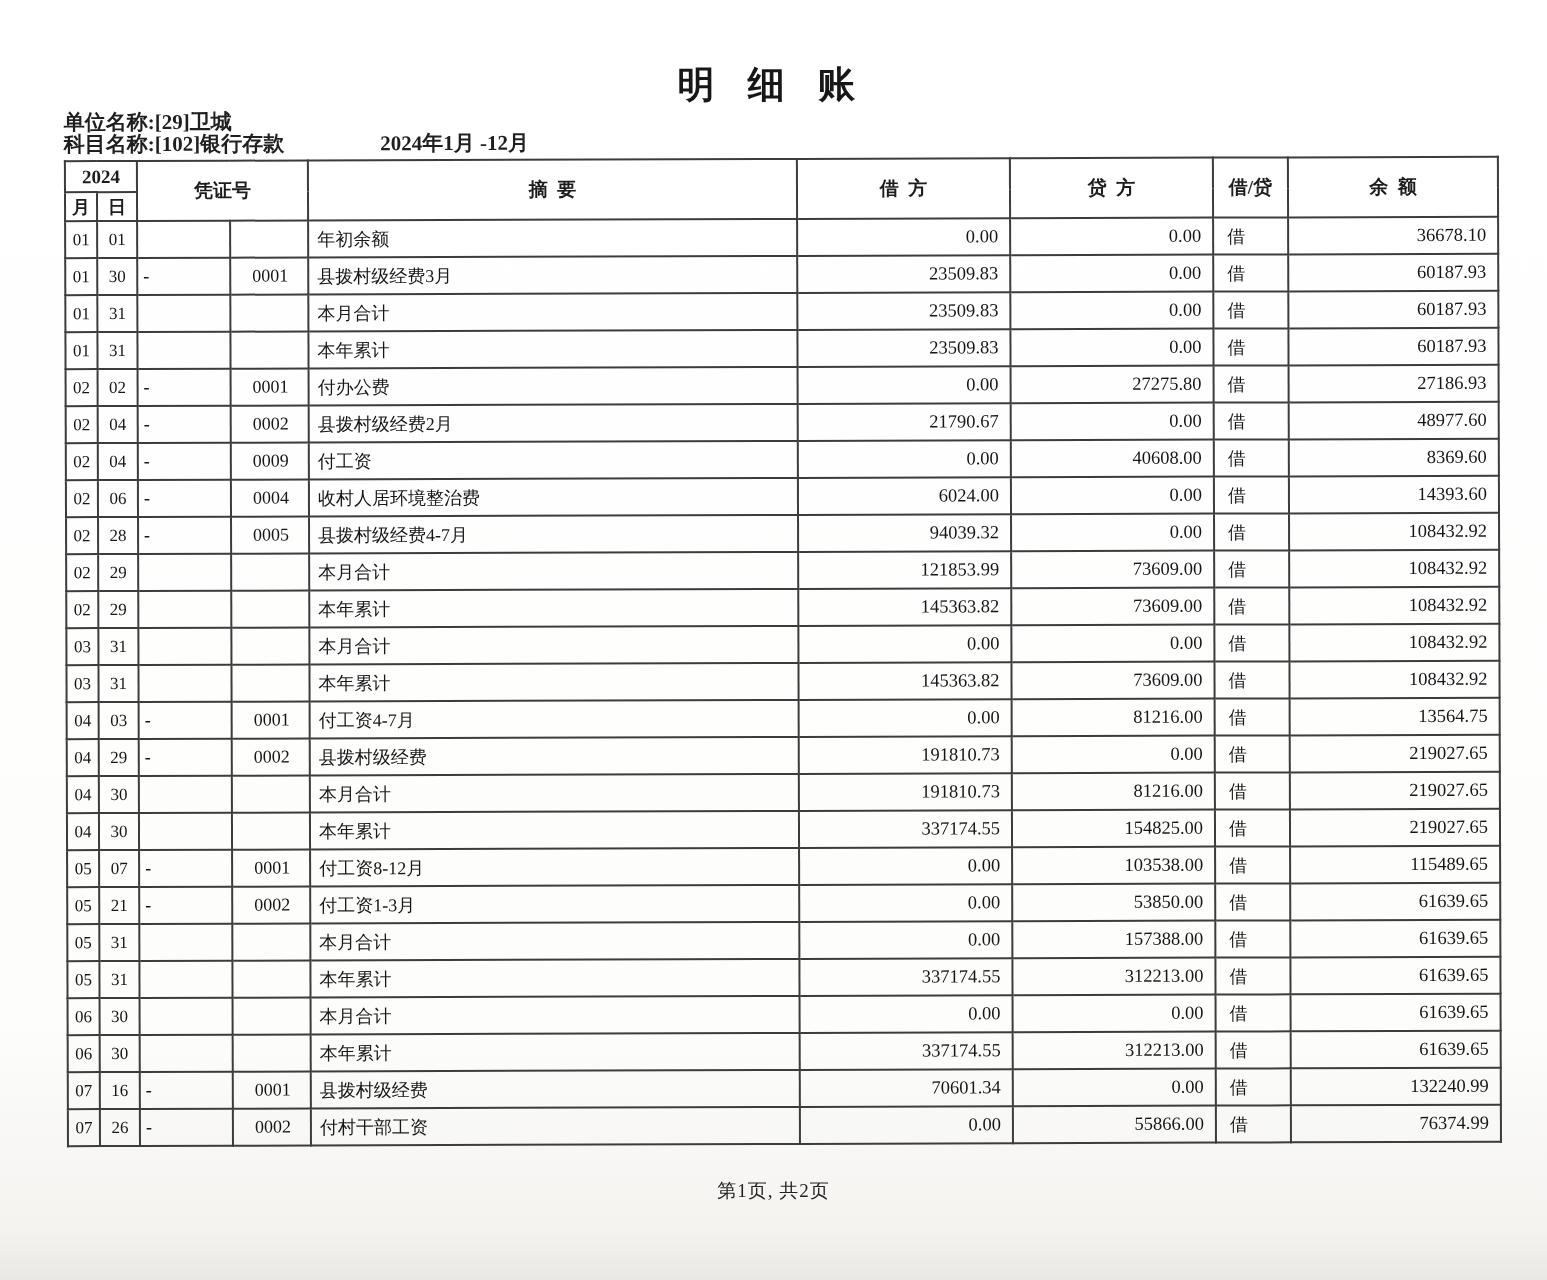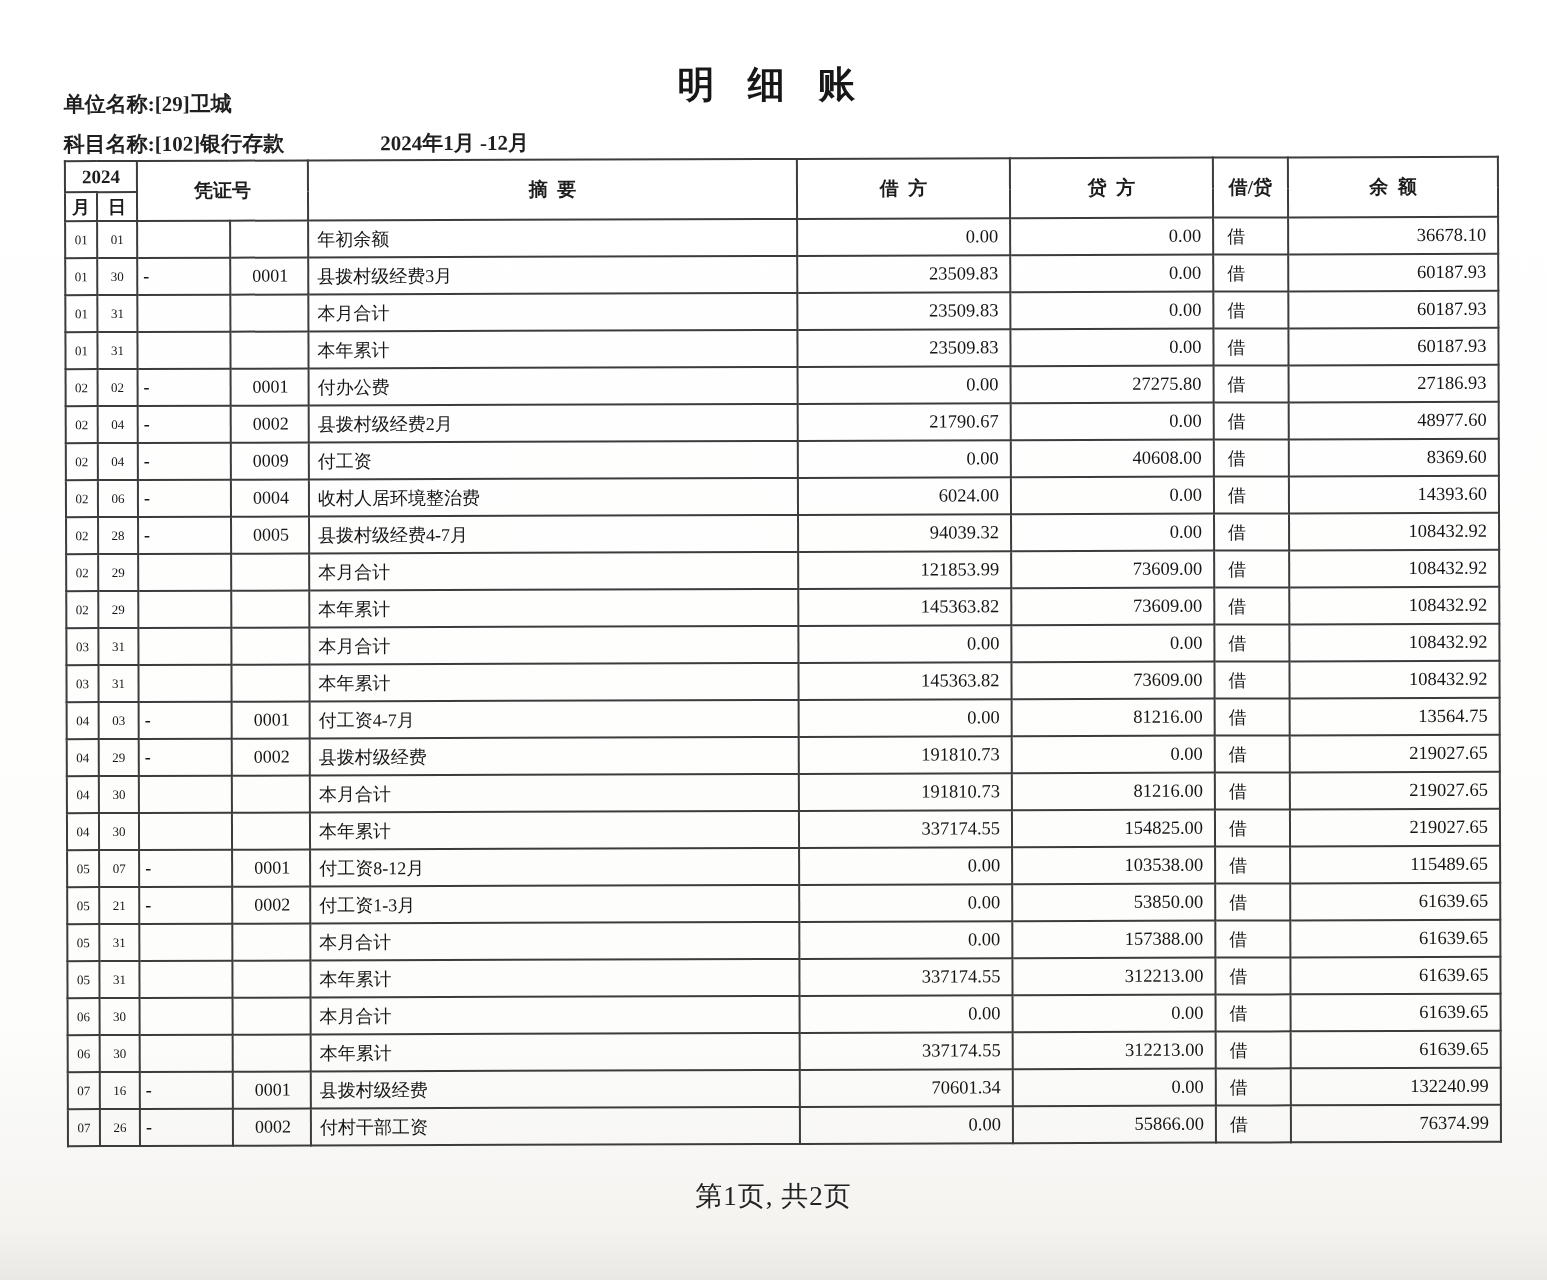--- a/index.html
+++ b/index.html
@@ -34,21 +34,21 @@
     color: #171717;
   }
   .meta-line {
     position: absolute;
     left: 65px;
     font-size: 21px;
     font-weight: bold;
     color: #1f1f1f;
     white-space: pre;
   }
-  .meta-unit { top: 88px; }
+  .meta-unit { top: 106px; }
   .meta-account-row { top: 128px; display: flex; }
   .meta-period { margin-left: 96px; font-weight: bold; }
 
   table.ledger {
     position: absolute;
     left: 65px;
     top: 158px;
     width: 1433px;
     border-collapse: collapse;
     table-layout: fixed;
@@ -64,34 +64,34 @@
     font-weight: bold;
     text-align: center;
     white-space: pre;
     color: #1c1c1c;
     height: 29px;
     padding: 0;
   }
   .ledger thead tr.sub th { height: 27px; font-size: 18px; }
   .ledger tbody tr { height: 37px; }
   .ledger td { font-size: 18px; padding: 0; color: #161616; }
-  td.mon, td.day { text-align: center; font-size: 13px; margin-top: 42px; }
+  td.mon, td.day { text-align: center; font-size: 17px; margin-top: 42px; }
   td.vtype { text-align: left; padding-left: 5px; font-size: 18px; }
   td.vno   { text-align: left; padding-left: 21px; font-size: 18px; }
   td.summary { text-align: left; padding-left: 8px; font-size: 18px; }
   td.num { text-align: right; padding-right: 11px; font-size: 18.5px; }
   td.dir { text-align: left; padding-left: 13px; font-size: 18px; }
 
   .page-footer {
     position: absolute;
     top: 1178px;
     left: 0;
     width: 100%;
     text-align: center;
-    font-size: 27px;
+    font-size: 19px;
     color: #222;
     letter-spacing: 1px;
   }
 </style>
 </head>
 <body>
 
 <div class="sheet">
 
   <div class="doc-title">明 细 账</div>

